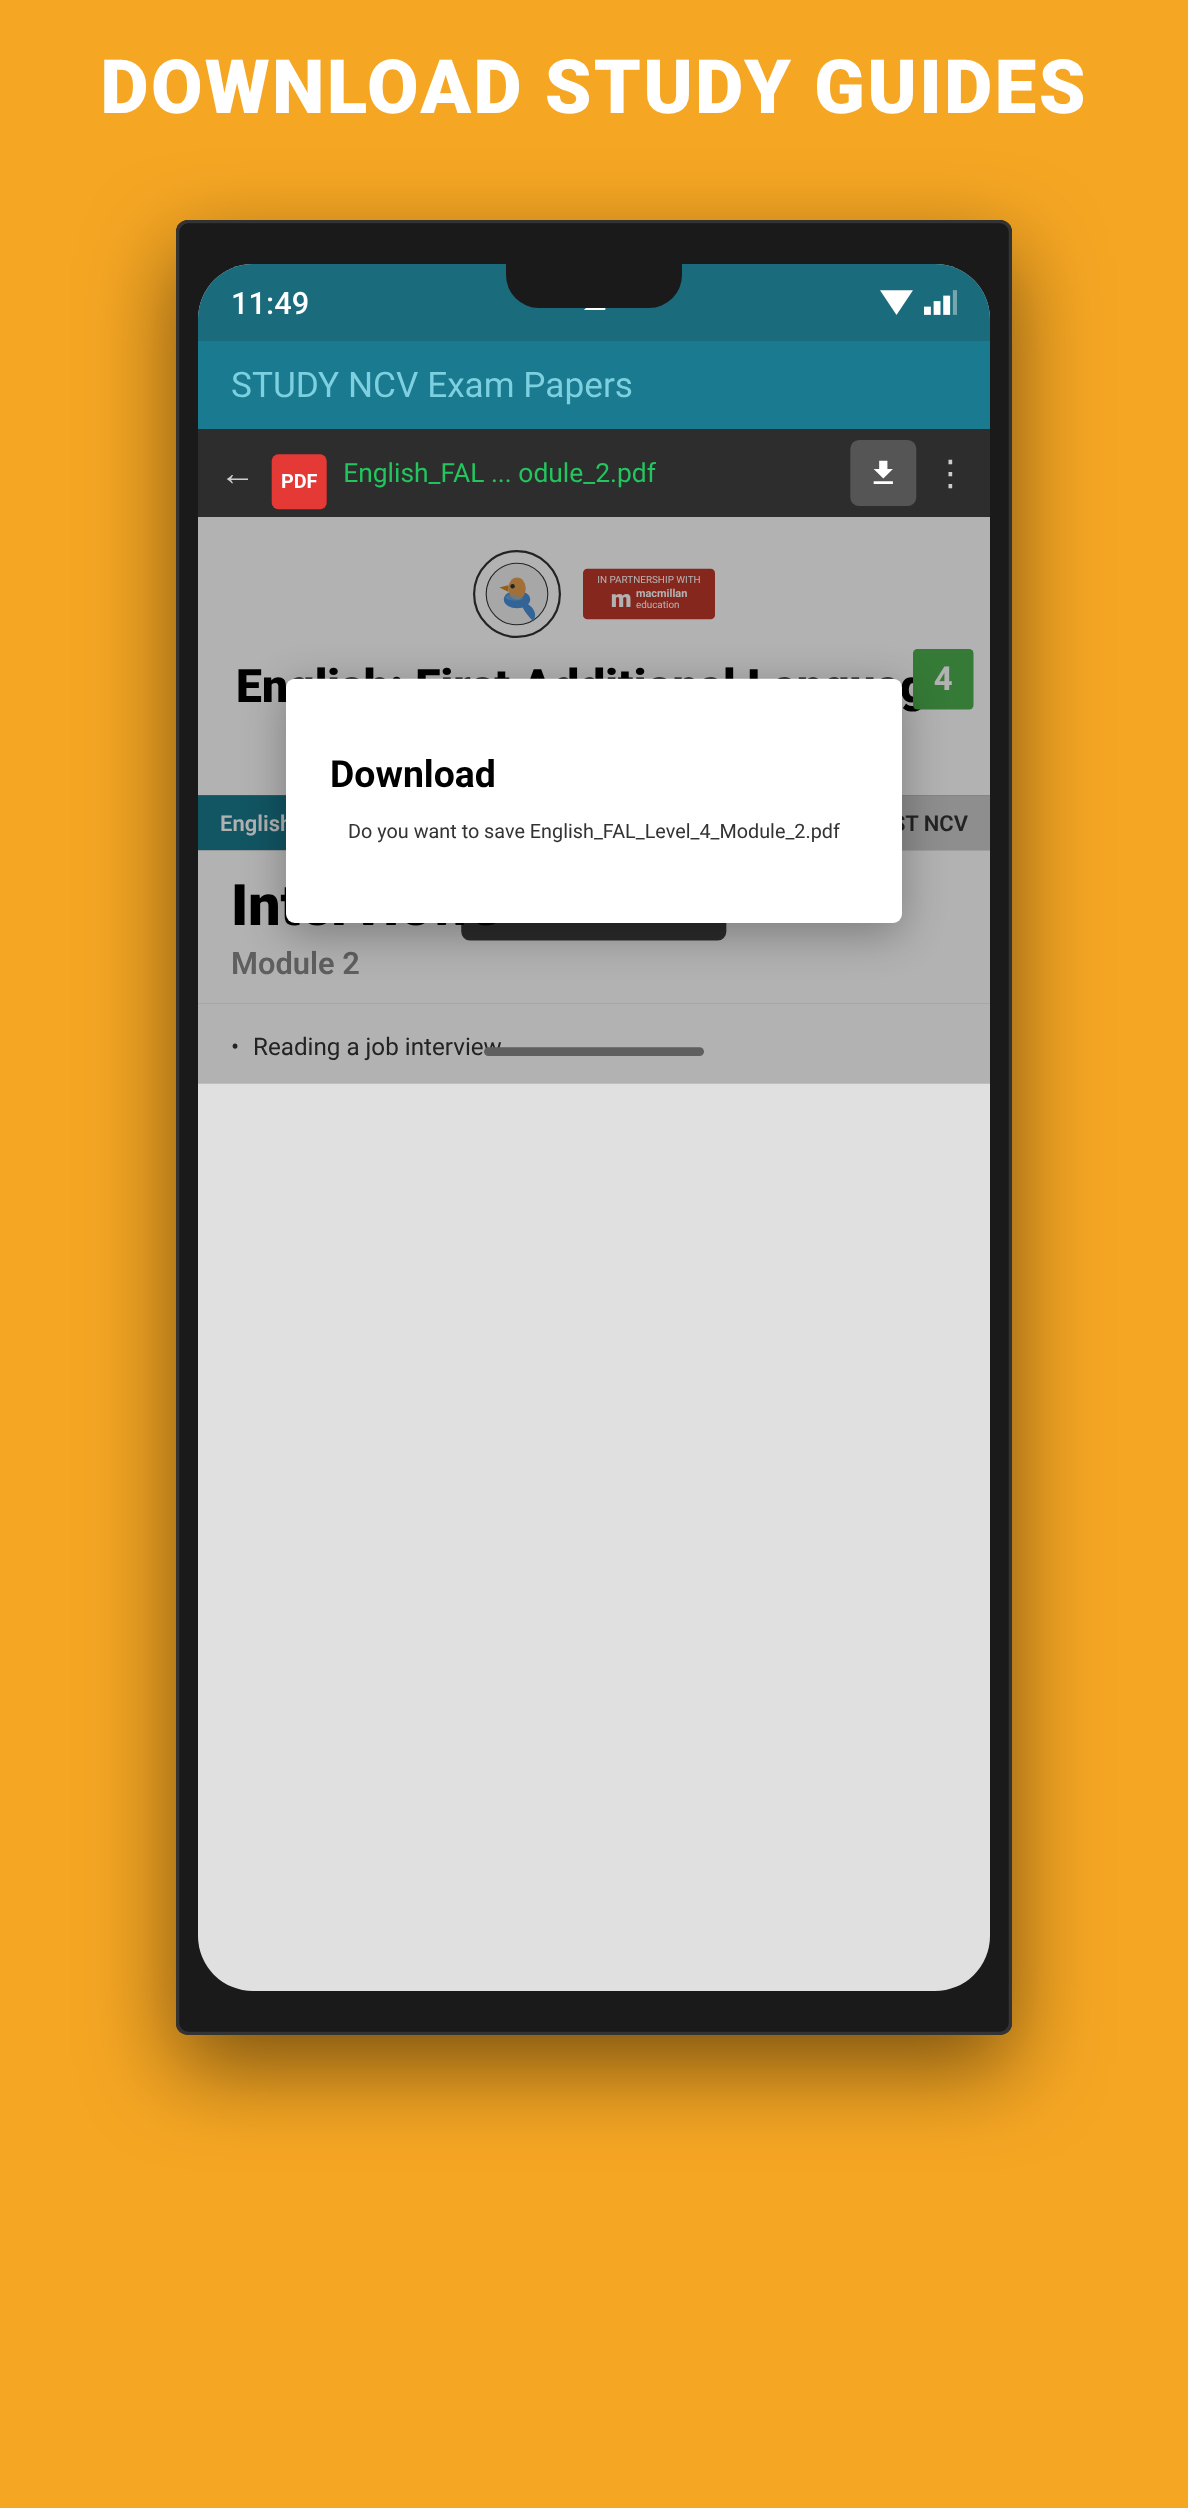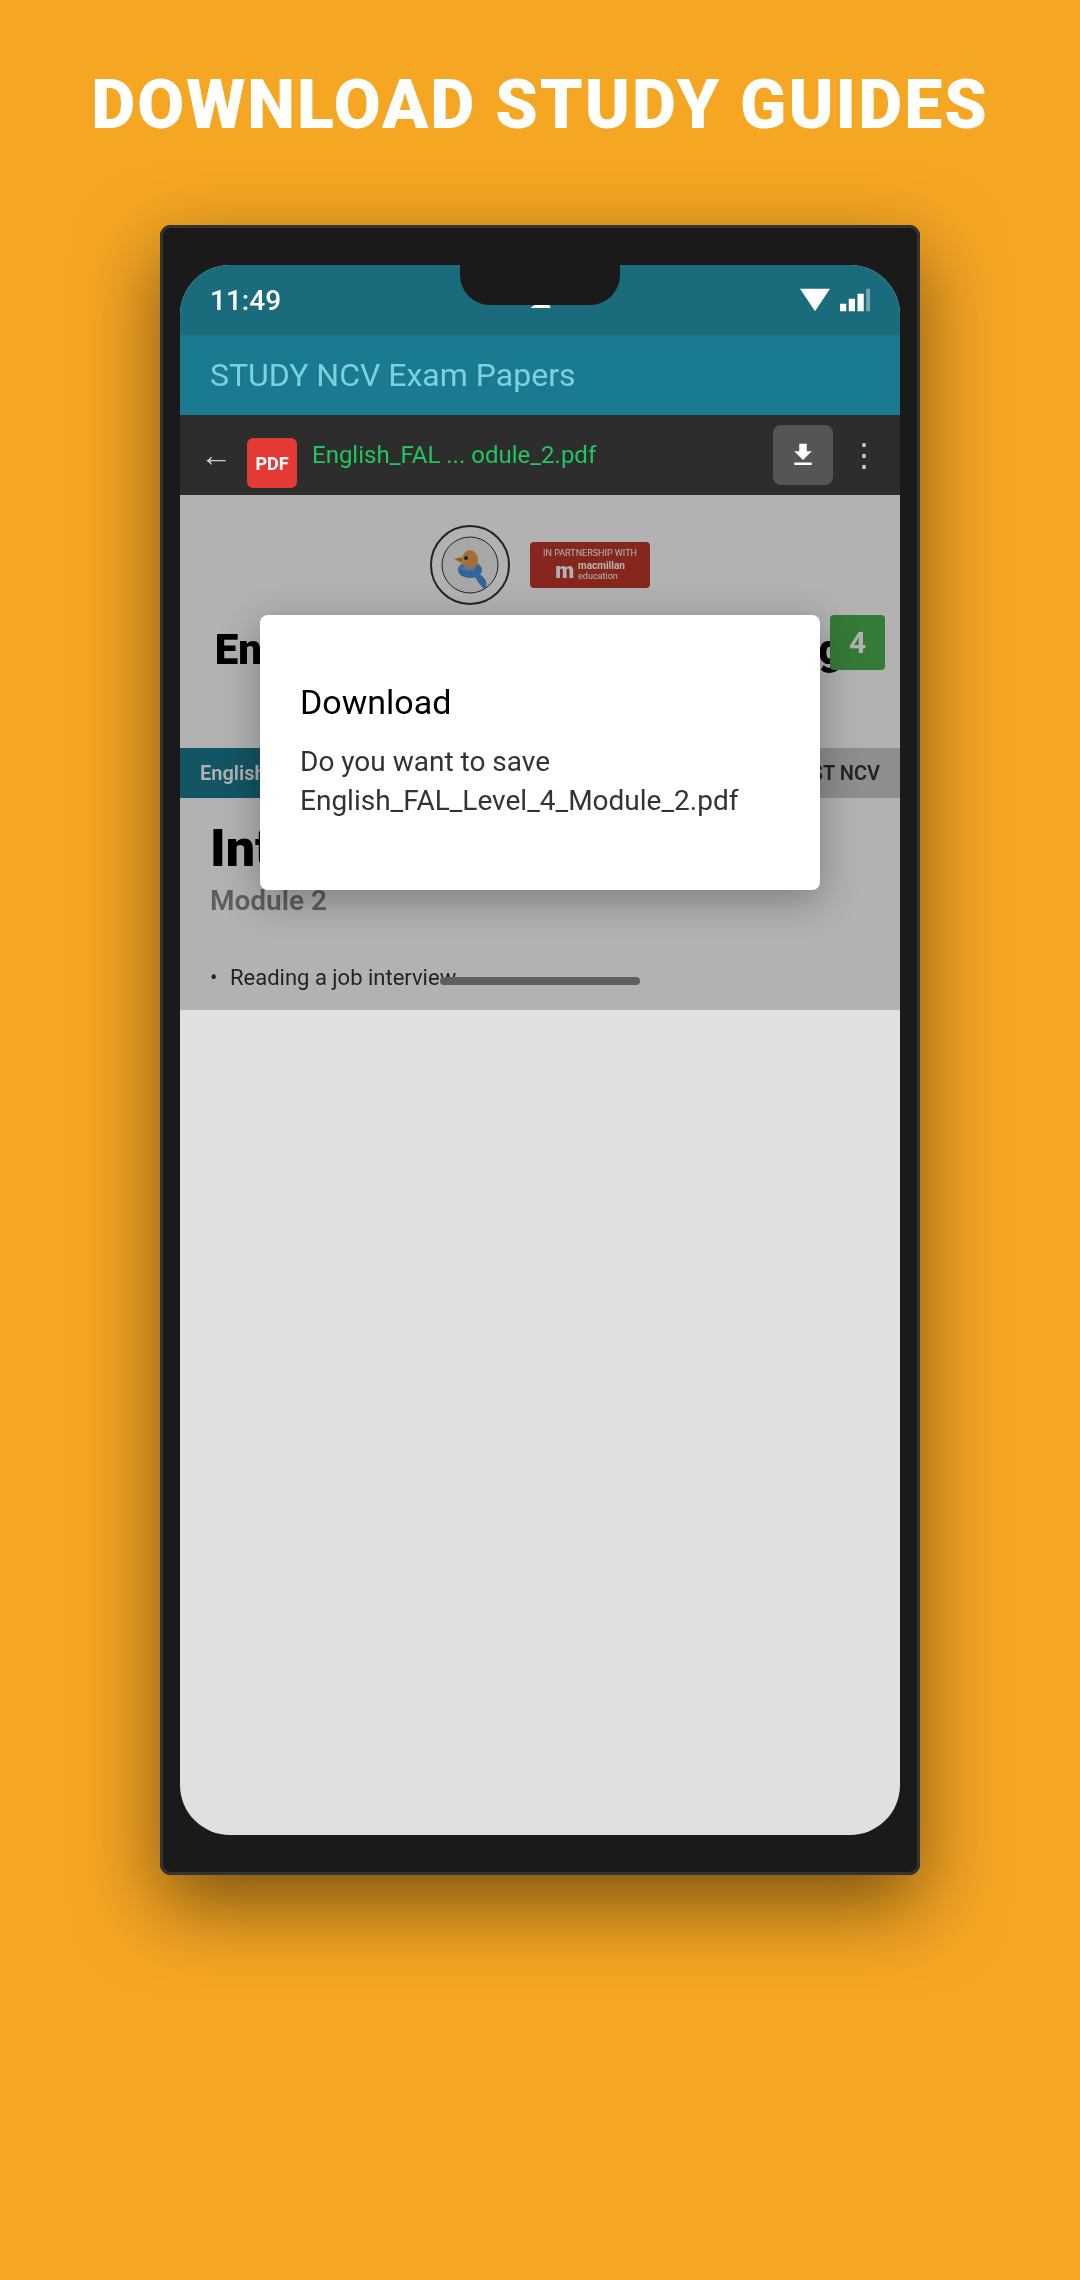--- a/index.html
+++ b/index.html
@@ -13,21 +13,21 @@
       flex-direction: column;
       align-items: center;
       font-family: 'Roboto', Arial, sans-serif;
     }
 
     .page-title {
       color: #fff;
       font-size: 68px;
       font-weight: 900;
       text-align: center;
-      margin-top: 65px;
+      margin-top: 40px;
       margin-bottom: 80px;
       letter-spacing: 2px;
     }
 
     
     .phone-shell {
       width: 760px;
       height: 1650px;
       background: #1a1a1a;
       border-radius: 11px;
@@ -439,31 +439,32 @@
     .dialog {
       width: 560px;
       background: #fff;
       border-radius: 8px;
       padding: 40px 40px 30px 40px;
       box-shadow: 0 10px 40px rgba(0,0,0,0.3);
     }
 
     .dialog-title {
       font-size: 34px;
-      font-weight: 400;
+      font-weight: 700;
       color: #000;
       margin-bottom: 20px;
       margin-top: 27px;
     }
 
     .dialog-message {
-      font-size: 28px;
+      font-size: 18px;
       color: #333;
       line-height: 1.4;
       margin-bottom: 40px;
+      text-align: center;
     }
 
     .dialog-actions {
       display: flex;
       justify-content: flex-end;
       gap: 40px;
     }
 
     .dialog-btn {
       font-size: 26px;

